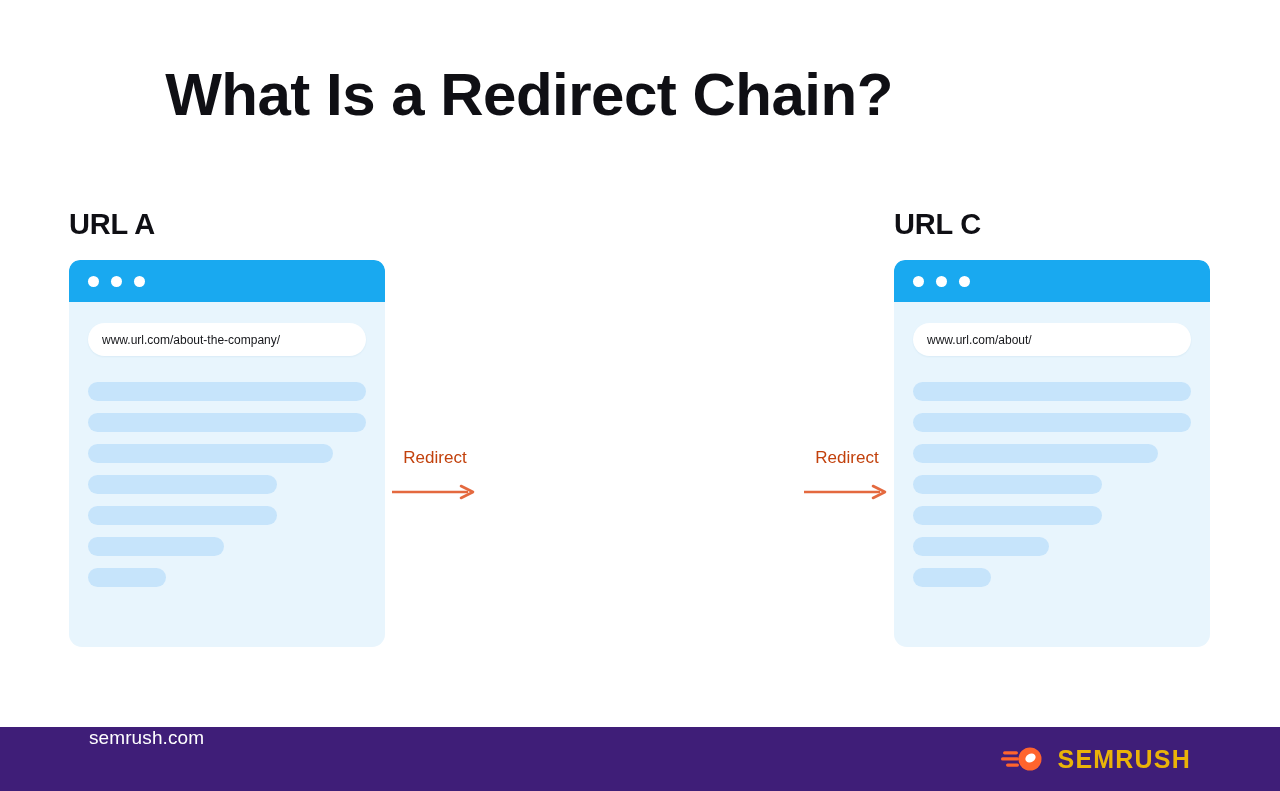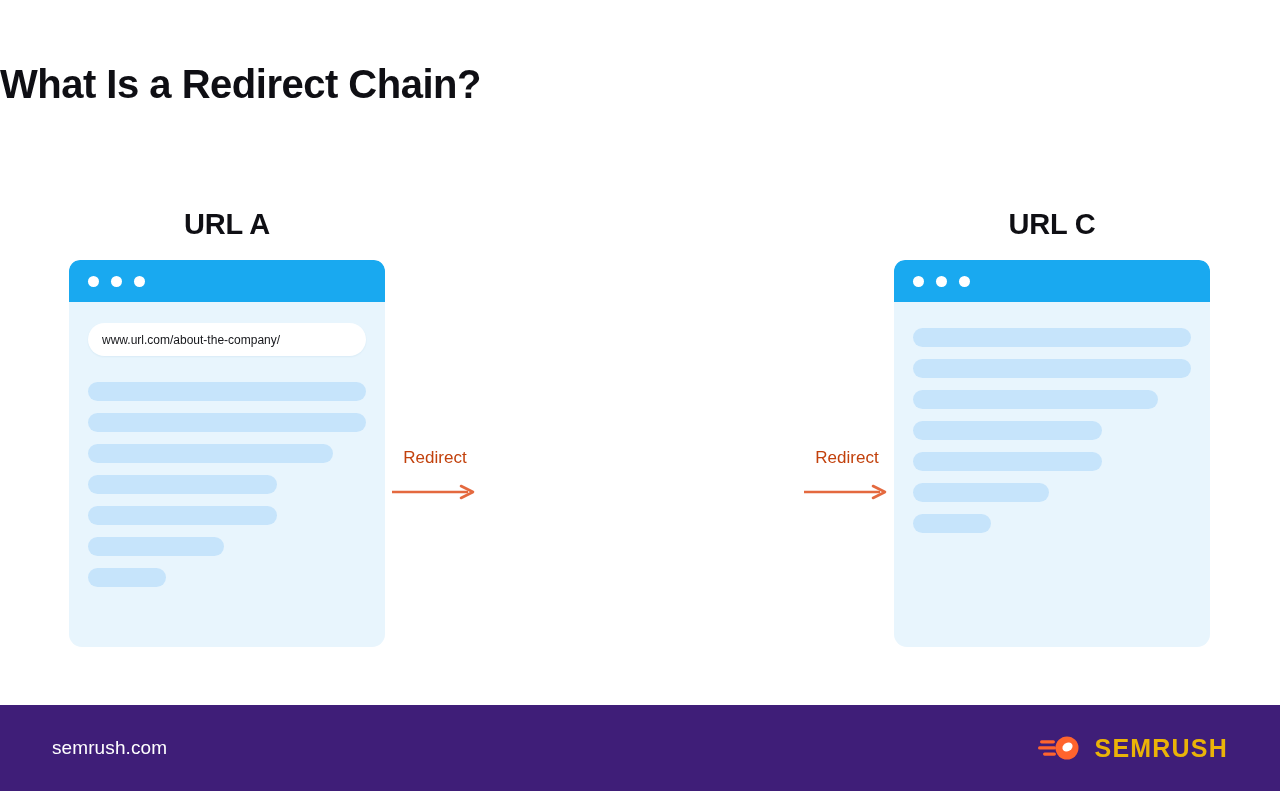--- a/index.html
+++ b/index.html
@@ -15,22 +15,22 @@
     font-family: "Liberation Sans", sans-serif;
     position: relative;
   }
 
   
   .page-title {
     position: absolute;
     top: 62px;
     left: 0;
     width: 1058px;
-    text-align: left;
-    font-size: 40px;
+    text-align: center;
+    font-size: 60px;
     font-weight: 700;
     letter-spacing: -0.5px;
     color: #0f0f14;
     line-height: 1.1;
   }
 
   
   .diagram {
     position: absolute;
     top: 208px;
@@ -41,21 +41,20 @@
 
   .node {
     position: absolute;
     width: 316px;
   }
   .node-a { left: 69px; }
   .node-b { left: 483px; }
   .node-c { left: 894px; }
 
   .node-label {
-    text-align: center;
     font-size: 29px;
     font-weight: 700;
     color: #0f0f14;
     letter-spacing: -0.2px;
     margin-bottom: 19px;
   }
 
   .browser {
     width: 316px;
     height: 387px;
@@ -124,26 +123,25 @@
     white-space: nowrap;
   }
   .arrow-svg { display: block; margin: 0 auto; }
 
   
   .footer {
     position: absolute;
     left: 0;
     bottom: 0;
     width: 1280px;
-    height: 86px;
+    height: 64px;
     background: #3f1e78;
     display: flex;
-    align-items: center;
     justify-content: space-between;
-    padding: 0 52px;
+    padding: 0 89px;
   }
   .footer-site {
     color: #ffffff;
     font-size: 19px;
     letter-spacing: 0.1px;
   }
   .logo {
     display: flex;
     align-items: center;
     gap: 13px;
@@ -201,20 +199,21 @@
   </div>
 
   <div class="node node-c">
     <div class="node-label">URL C</div>
     <div class="browser">
       <div class="browser-bar">
         <span class="dot"></span>
         <span class="dot"></span>
         <span class="dot"></span>
       </div>
+      <div class="url-pill">www.url.com/about/</div>
       <div class="lines">
         <div class="line" style="width:100%"></div>
         <div class="line" style="width:100%"></div>
         <div class="line" style="width:88%"></div>
         <div class="line" style="width:68%"></div>
         <div class="line" style="width:68%"></div>
         <div class="line" style="width:49%"></div>
         <div class="line" style="width:28%"></div>
       </div>
     </div>

